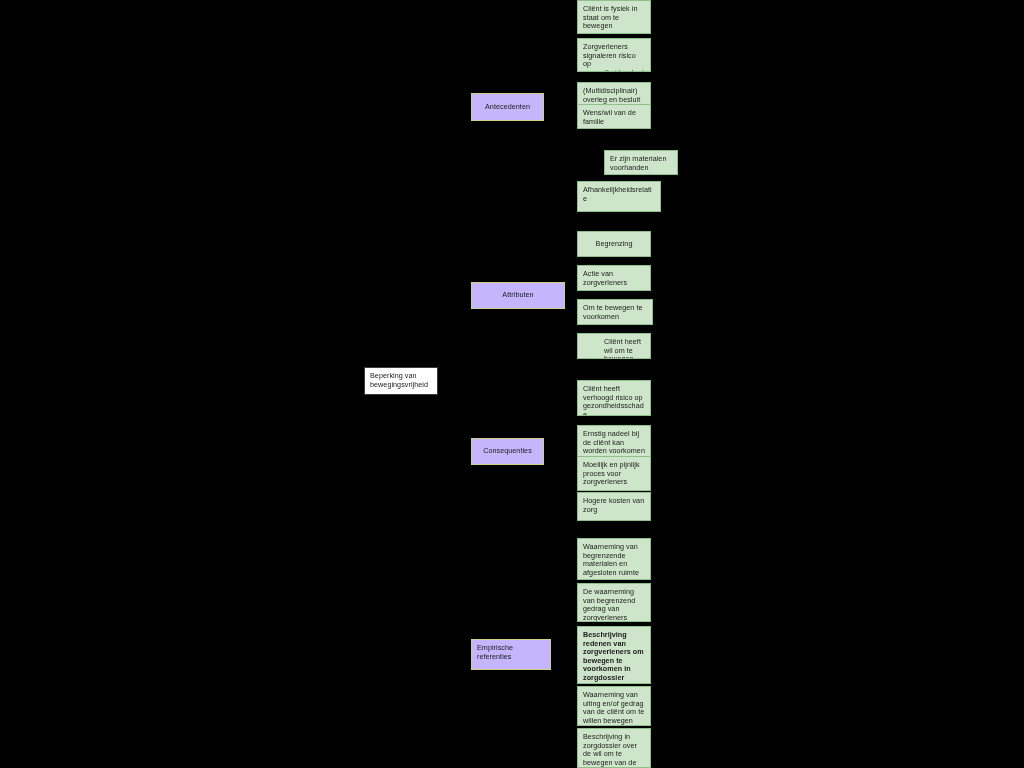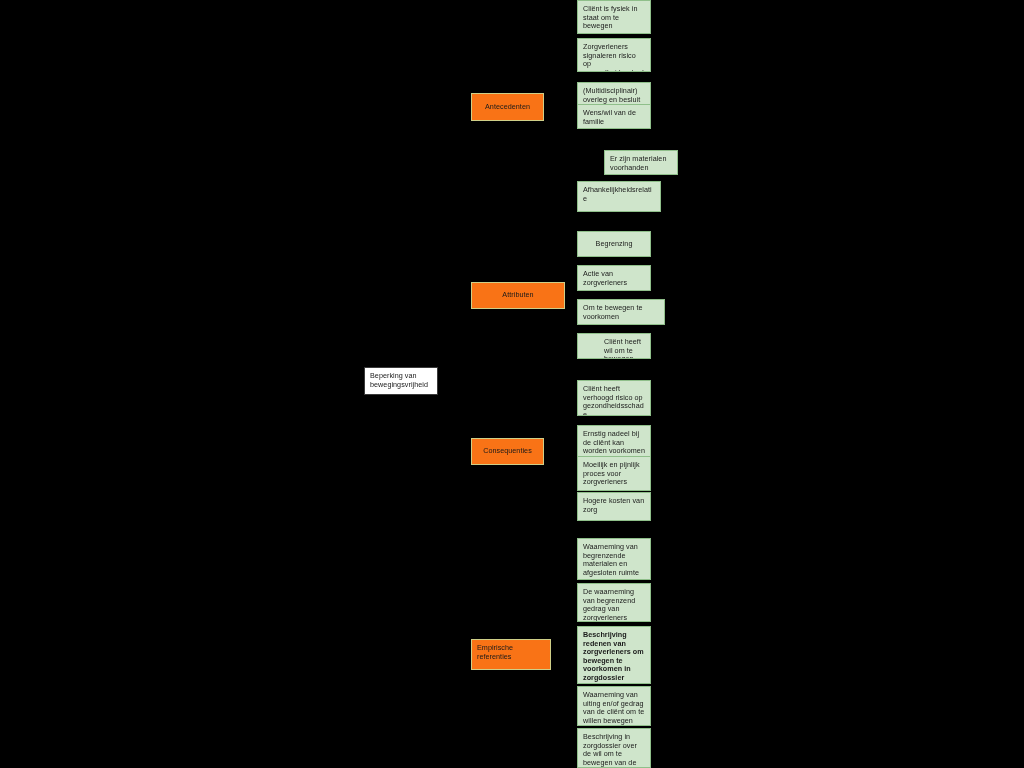--- a/index.html
+++ b/index.html
@@ -29,21 +29,21 @@
     color: #1a1a1a;
     padding: 4px 5px 3px 5px;
     overflow: hidden;
     word-wrap: break-word;
   }
   .node-green {
     background: #cfe5cb;
     border: 1px solid #8fbf8a;
   }
   .node-yellow {
-    background: #f97316;
+    background: #c4b5fd;
     border: 1px solid #cfcf88;
     box-shadow: 2px 2px 0 rgba(0,0,0,0.35);
   }
   .node-center {
     background: #ffffff;
     border: 1px solid #3a3a3a;
     box-shadow: 2px 2px 0 rgba(0,0,0,0.35);
   }
   .node.center-text {
     display: flex;
@@ -114,21 +114,21 @@
 
   <div class="node node-green" style="left:577px; top:0px; width:74px; height:34px;">Cliënt is fysiek in staat om te bewegen</div>
   <div class="node node-green" style="left:577px; top:38px; width:74px; height:34px;">Zorgverleners signaleren risico op gezondheidsschade</div>
   <div class="node node-green" style="left:577px; top:82px; width:74px; height:25px;">(Multidisciplinair) overleg en besluit</div>
   <div class="node node-green" style="left:577px; top:104px; width:74px; height:25px;">Wens/wil van de familie</div>
   <div class="node node-green" style="left:604px; top:150px; width:74px; height:25px;">Er zijn materialen voorhanden</div>
   <div class="node node-green" style="left:577px; top:181px; width:84px; height:31px;">Afhankelijkheidsrelatie</div>
 
   <div class="node node-green center-text" style="left:577px; top:231px; width:74px; height:26px;">Begrenzing</div>
   <div class="node node-green" style="left:577px; top:265px; width:74px; height:26px;">Actie van zorgverleners</div>
-  <div class="node node-green" style="left:577px; top:299px; width:88px; height:26px;">Om te bewegen te voorkomen</div>
+  <div class="node node-green" style="left:577px; top:299px; width:76px; height:26px;">Om te bewegen te voorkomen</div>
   <div class="node node-green" style="left:577px; top:333px; width:74px; height:26px;padding-left:26px;">Cliënt heeft wil om te bewegen</div>
 
   <div class="node node-green" style="left:577px; top:380px; width:74px; height:36px;">Cliënt heeft verhoogd risico op gezondheidsschade</div>
   <div class="node node-green" style="left:577px; top:425px; width:74px; height:36px;">Ernstig nadeel bij de cliënt kan worden voorkomen</div>
   <div class="node node-green" style="left:577px; top:456px; width:74px; height:35px;">Moeilijk en pijnlijk proces voor zorgverleners</div>
   <div class="node node-green" style="left:577px; top:492px; width:74px; height:29px;">Hogere kosten van zorg</div>
 
   <div class="node node-green" style="left:577px; top:538px; width:74px; height:42px;">Waarneming van begrenzende materialen en afgesloten ruimte</div>
   <div class="node node-green" style="left:577px; top:583px; width:74px; height:39px;">De waarneming van begrenzend gedrag van zorgverleners</div>
   <div class="node node-green" style="left:577px; top:626px; width:74px; height:58px;font-weight:bold;">Beschrijving redenen van zorgverleners om bewegen te voorkomen in zorgdossier cliënt.</div>

